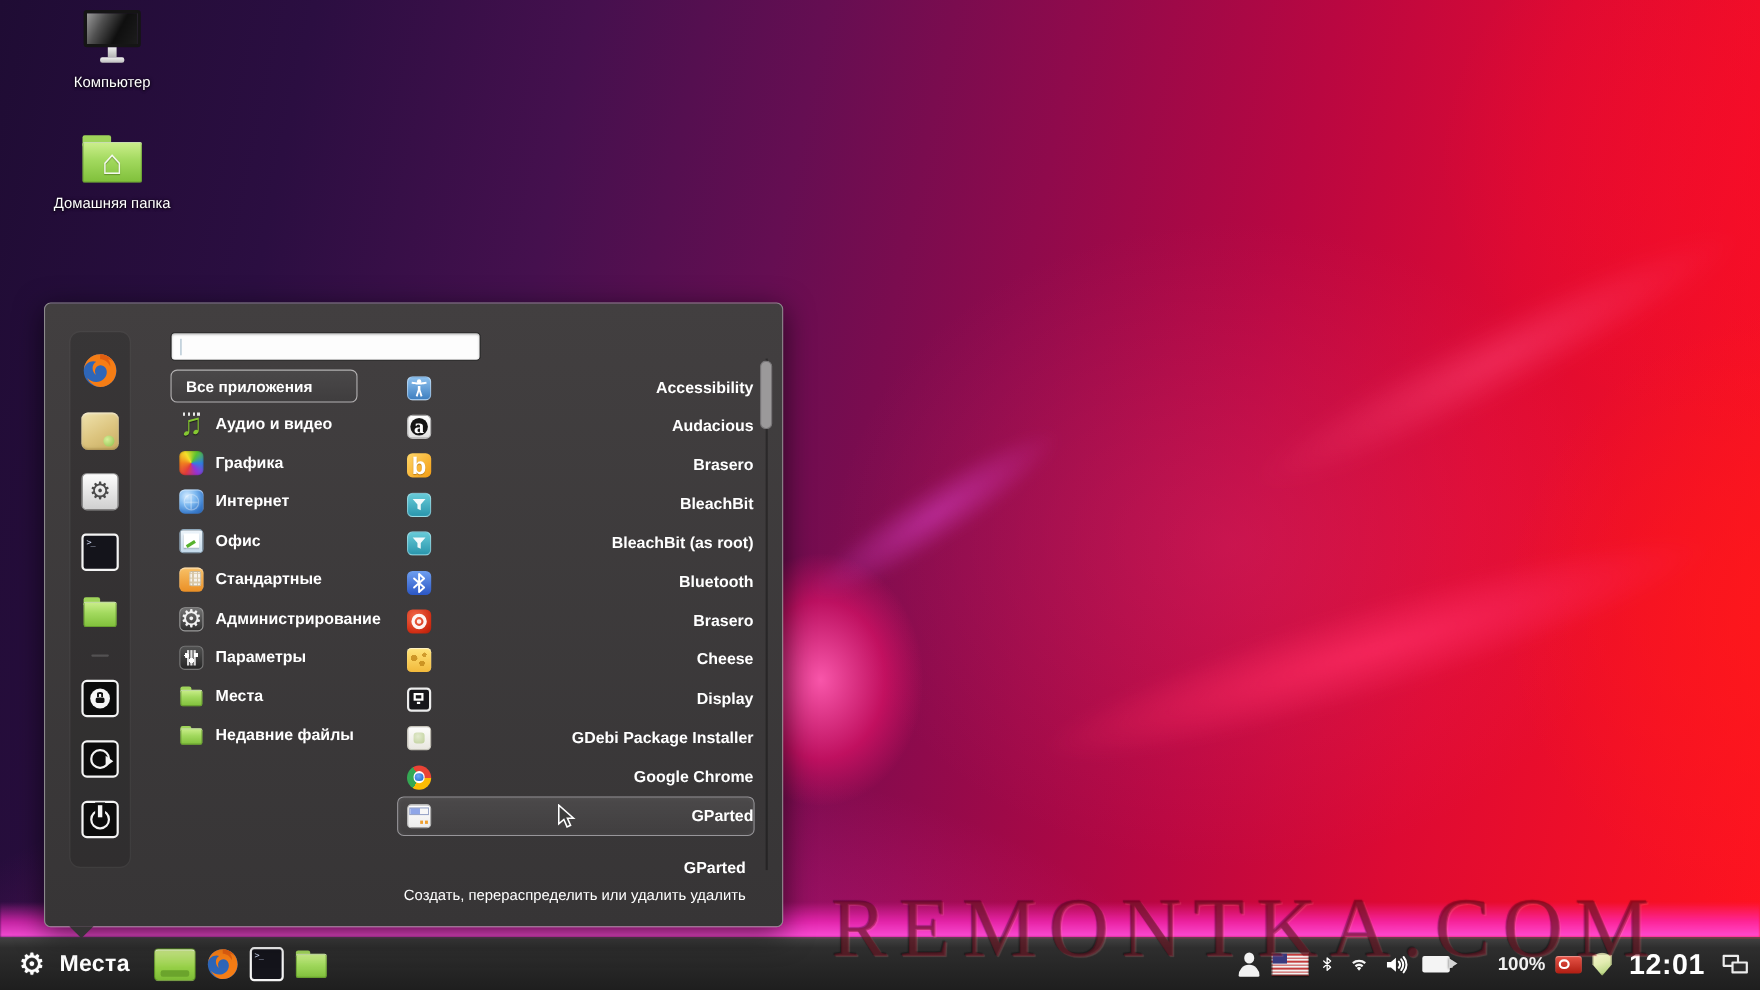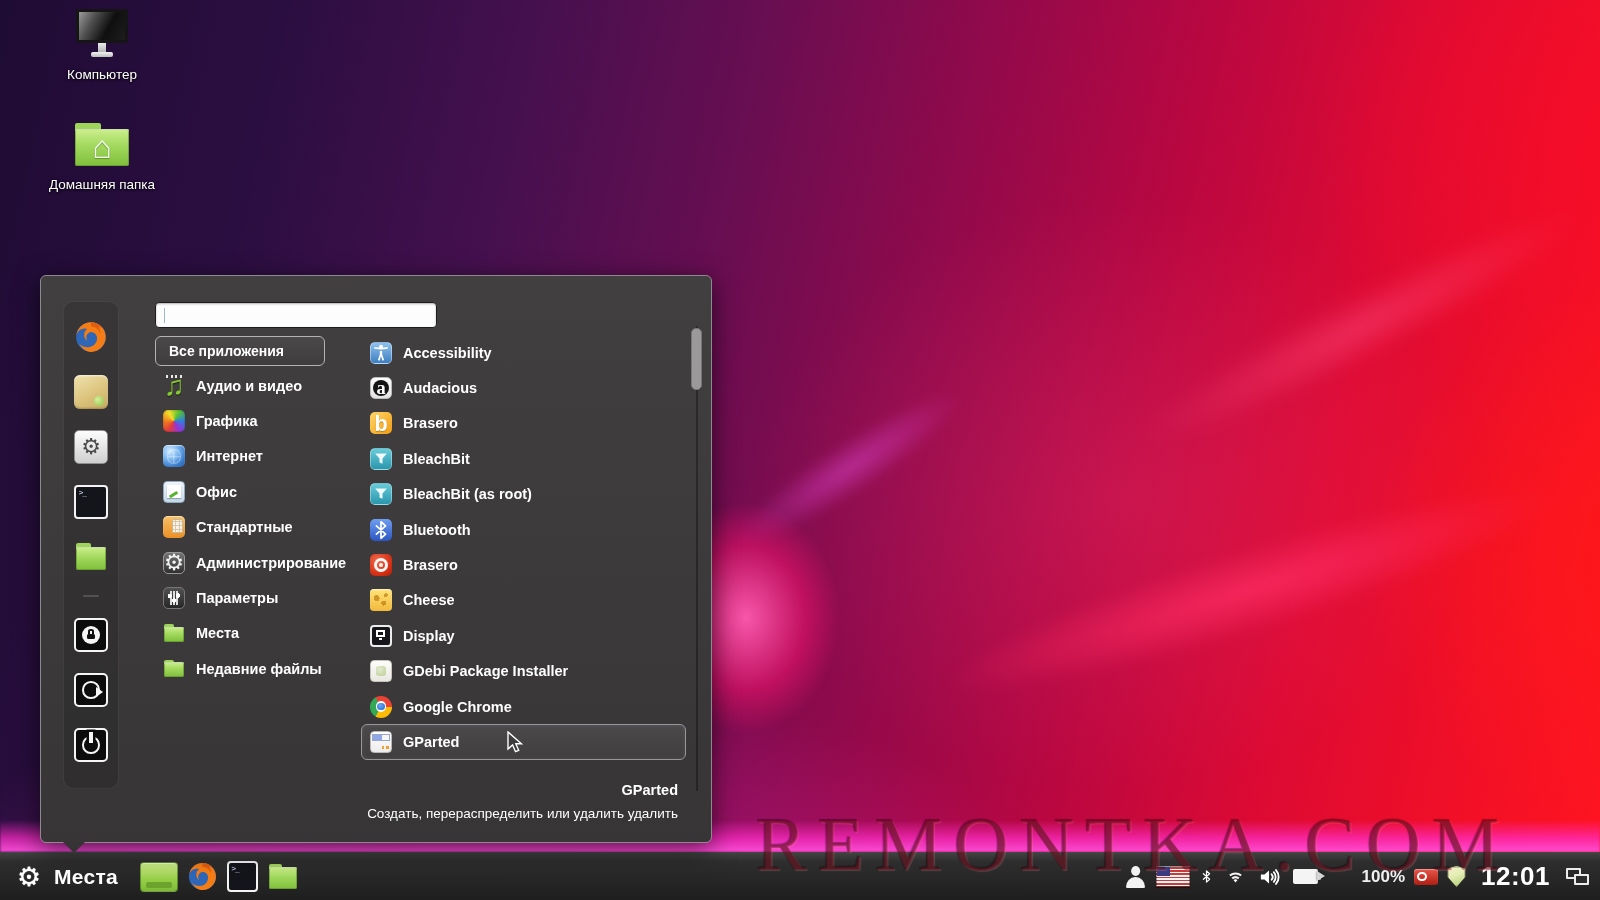--- a/index.html
+++ b/index.html
@@ -172,21 +172,21 @@
   .all-apps{position:absolute;left:114px;top:60px;width:170px;height:30px;text-align:left;padding:0 13px;
       background:linear-gradient(#4a4849,#3f3d3e);border:1px solid #b4b2b3;border-radius:6px;
       color:#fff;font-size:14px;font-weight:bold;cursor:pointer;}
 
   .cat-list{position:absolute;left:114px;top:92px;width:202px;}
   .cat-row{display:flex;align-items:center;height:35.4px;padding-left:8px;gap:11px;cursor:pointer;border-radius:5px;}
   .cat-row .ic{width:22px;height:22px;}
 
   .app-list{position:absolute;left:320px;top:59px;width:325px;}
   .app-row{display:flex;align-items:center;height:35.4px;padding-left:8px;gap:11px;cursor:pointer;border-radius:6px;
-      border:1px solid transparent;}
+      border:1px solid transparent;justify-content:space-between;}
   .app-row .ic{width:22px;height:22px;}
   .app-row.selected{border:1px solid #98969a;background:linear-gradient(rgba(255,255,255,.09),rgba(255,255,255,.04));
       box-shadow:inset 0 0 5px rgba(255,255,255,.07);}
   .row-label{color:#fff;font-size:14.5px;font-weight:bold;white-space:nowrap;}
 
   .sb-track{position:absolute;left:655px;top:50px;width:2px;height:465px;background:rgba(0,0,0,.32);}
   .sb-thumb{position:absolute;left:650px;top:52px;width:11px;height:62px;background:#9b999a;border:1px solid #787678;border-radius:5px;cursor:pointer;}
 
   .sel-name{position:absolute;right:33px;bottom:44px;color:#fff;font-size:14.5px;font-weight:bold;}
   .sel-desc{position:absolute;right:33px;bottom:21px;color:#fff;font-size:13.5px;}

